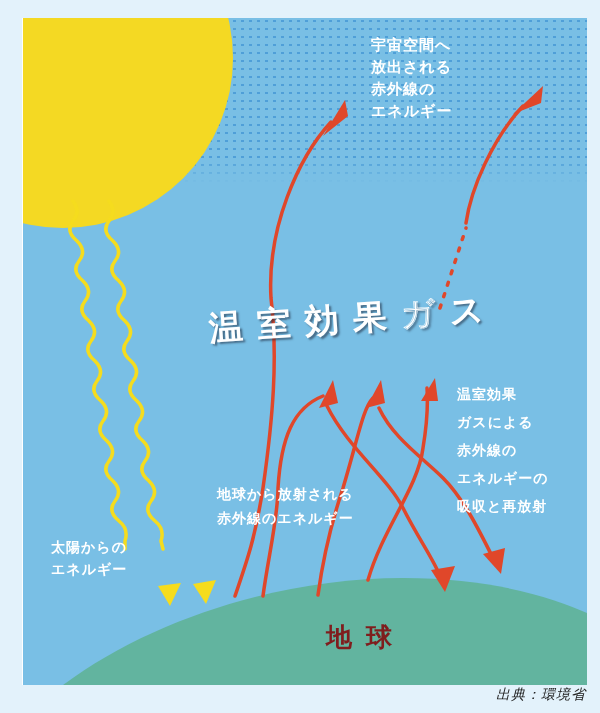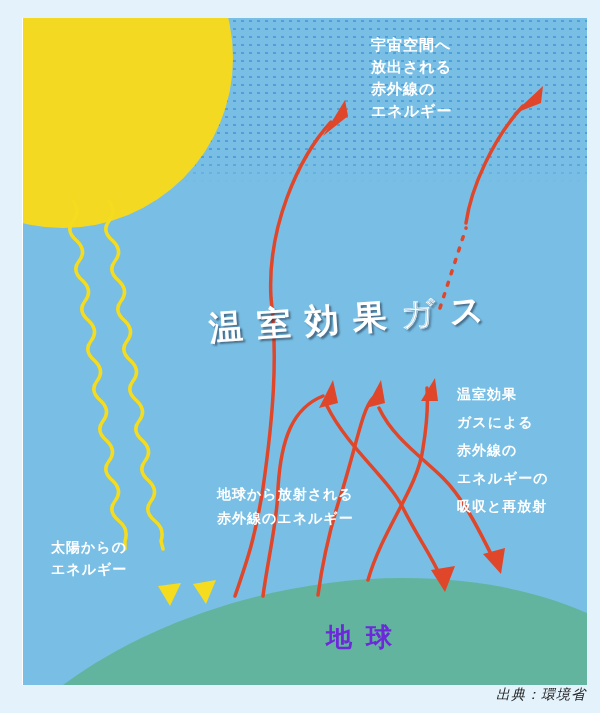--- a/index.html
+++ b/index.html
@@ -6,21 +6,21 @@
   body { width:600px; height:713px; background:#e3f2fb; position:relative; overflow:hidden;
          font-family:"DejaVu Sans", "Liberation Sans", sans-serif; }
   #diagram { position:absolute; left:22px; top:18px; width:564px; height:667px; overflow:hidden;
              border-left:1px solid #ffffff; }
   #diagram svg { position:absolute; left:0; top:0; }
   .lbl { position:absolute; color:#ffffff; font-size:15px; line-height:22px; font-weight:bold;
          letter-spacing:1px; white-space:pre-line; }
   .sun-lbl { position:absolute; color:#3c3c4c; font-size:26px; font-weight:bold; letter-spacing:14px; }
   .gas-lbl { position:absolute; color:#ffffff; font-size:34px; font-weight:bold; letter-spacing:14px;
              text-shadow:2px 2px 2px rgba(30,40,60,0.55); transform:rotate(-4deg); transform-origin:left center; }
-  .earth-lbl { position:absolute; color:#6d28d9; font-size:26px; font-weight:bold; letter-spacing:14px; }
+  .earth-lbl { position:absolute; color:#7f1d1d; font-size:26px; font-weight:bold; letter-spacing:14px; }
   #source { position:absolute; right:14px; top:686px; font-size:14px; font-style:italic; font-weight:normal;
             color:#222222; letter-spacing:1px; }
 </style>
 </head>
 <body>
 
 <div id="diagram">
   <svg width="564" height="667" viewBox="0 0 564 667">
     <defs>
       <pattern id="dots" width="8" height="8" patternUnits="userSpaceOnUse">

